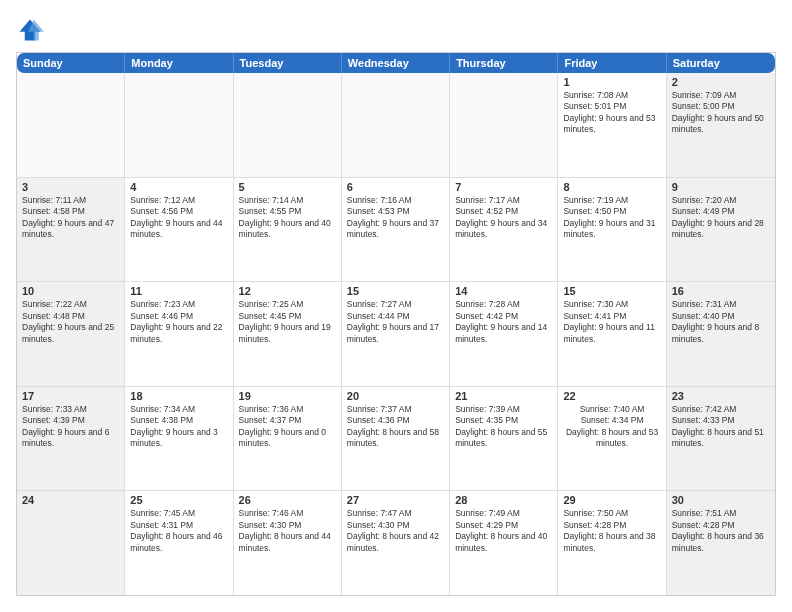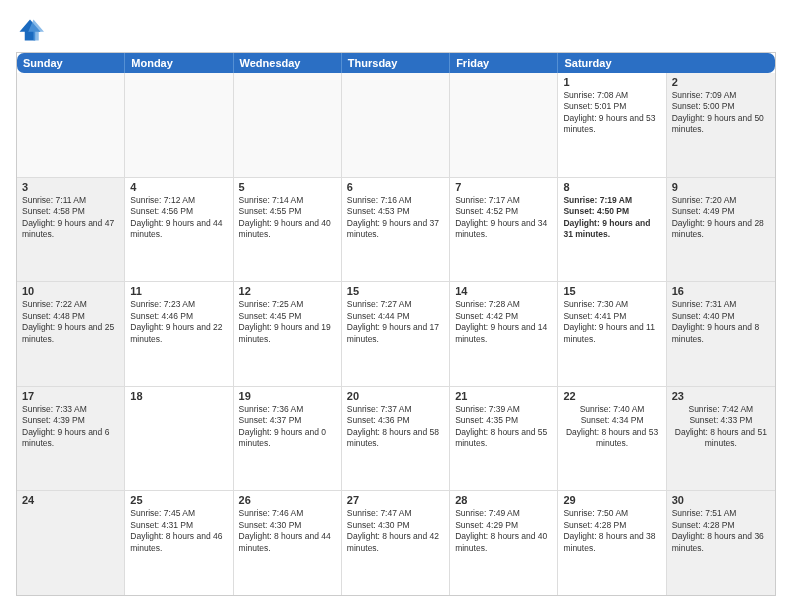--- a/index.html
+++ b/index.html
@@ -143,20 +143,21 @@
     <div class="title-section">
       <div class="month-title"></div>
       <div class="location"></div>
     </div>
   </div>
 
   <div class="calendar">
     <div class="cal-header">
     <div class="cal-header-cell">Sunday</div>
         <div class="cal-header-cell">Monday</div>
+        <div class="cal-header-cell">Tuesday</div>
         <div class="cal-header-cell">Wednesday</div>
         <div class="cal-header-cell">Thursday</div>
         <div class="cal-header-cell">Friday</div>
         <div class="cal-header-cell">Saturday</div>
       </div>
     <div class="cal-body">
     <div class="cal-row">
           <div class="cal-cell empty"></div>
           <div class="cal-cell empty"></div>
           <div class="cal-cell empty"></div>
@@ -201,21 +202,21 @@
 Daylight: 9 hours and 37 minutes.</div>
           </div>
           <div class="cal-cell">
             <span class="day-num">7</span>
             <div class="day-info" style="white-space: pre-line;">Sunrise: 7:17 AM
 Sunset: 4:52 PM
 Daylight: 9 hours and 34 minutes.</div>
           </div>
           <div class="cal-cell">
             <span class="day-num">8</span>
-            <div class="day-info" style="white-space: pre-line; font-weight: bold;">Sunrise: 7:19 AM
+            <div class="day-info" style="white-space: pre-line;">Sunrise: 7:19 AM
 Sunset: 4:50 PM
 Daylight: 9 hours and 31 minutes.</div>
           </div>
           <div class="cal-cell shaded">
             <span class="day-num">9</span>
             <div class="day-info" style="white-space: pre-line;">Sunrise: 7:20 AM
 Sunset: 4:49 PM
 Daylight: 9 hours and 28 minutes.</div>
           </div>
         </div>
@@ -265,20 +266,23 @@
         </div>
         <div class="cal-row">
           <div class="cal-cell shaded">
             <span class="day-num">17</span>
             <div class="day-info" style="white-space: pre-line;">Sunrise: 7:33 AM
 Sunset: 4:39 PM
 Daylight: 9 hours and 6 minutes.</div>
           </div>
           <div class="cal-cell">
             <span class="day-num">18</span>
+            <div class="day-info" style="white-space: pre-line;">Sunrise: 7:34 AM
+Sunset: 4:38 PM
+Daylight: 9 hours and 3 minutes.</div>
           </div>
           <div class="cal-cell">
             <span class="day-num">19</span>
             <div class="day-info" style="white-space: pre-line;">Sunrise: 7:36 AM
 Sunset: 4:37 PM
 Daylight: 9 hours and 0 minutes.</div>
           </div>
           <div class="cal-cell">
             <span class="day-num">20</span>
             <div class="day-info" style="white-space: pre-line;">Sunrise: 7:37 AM
@@ -292,21 +296,21 @@
 Daylight: 8 hours and 55 minutes.</div>
           </div>
           <div class="cal-cell">
             <span class="day-num">22</span>
             <div class="day-info" style="white-space: pre-line; text-align: center;">Sunrise: 7:40 AM
 Sunset: 4:34 PM
 Daylight: 8 hours and 53 minutes.</div>
           </div>
           <div class="cal-cell shaded">
             <span class="day-num">23</span>
-            <div class="day-info" style="white-space: pre-line; text-align: center;">Sunrise: 7:42 AM
+            <div class="day-info" style="white-space: pre-line;">Sunrise: 7:42 AM
 Sunset: 4:33 PM
 Daylight: 8 hours and 51 minutes.</div>
           </div>
         </div>
         <div class="cal-row">
           <div class="cal-cell shaded">
             <span class="day-num">24</span>
           </div>
           <div class="cal-cell">
             <span class="day-num">25</span>

